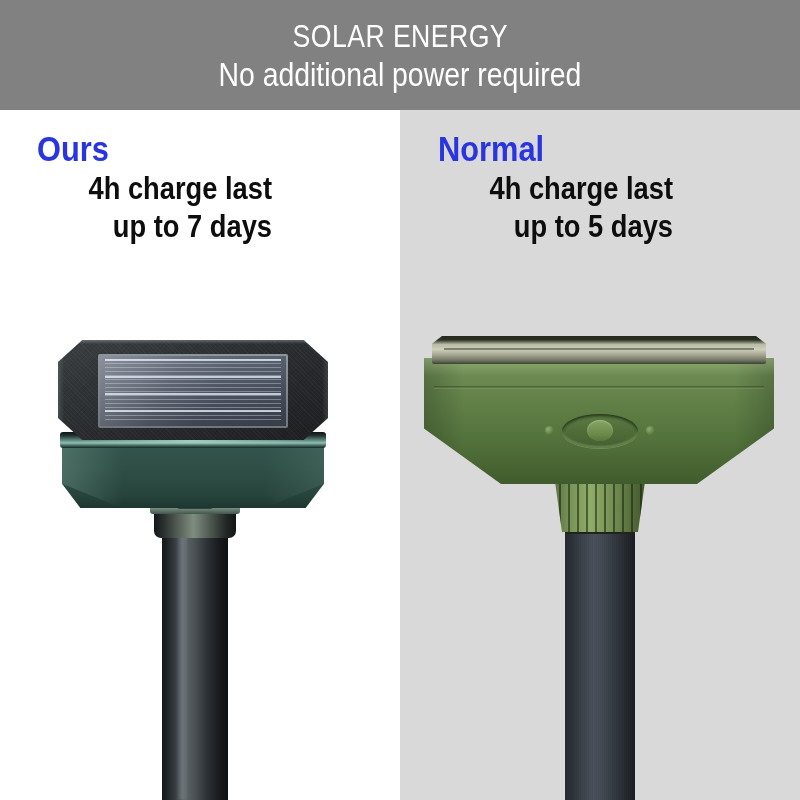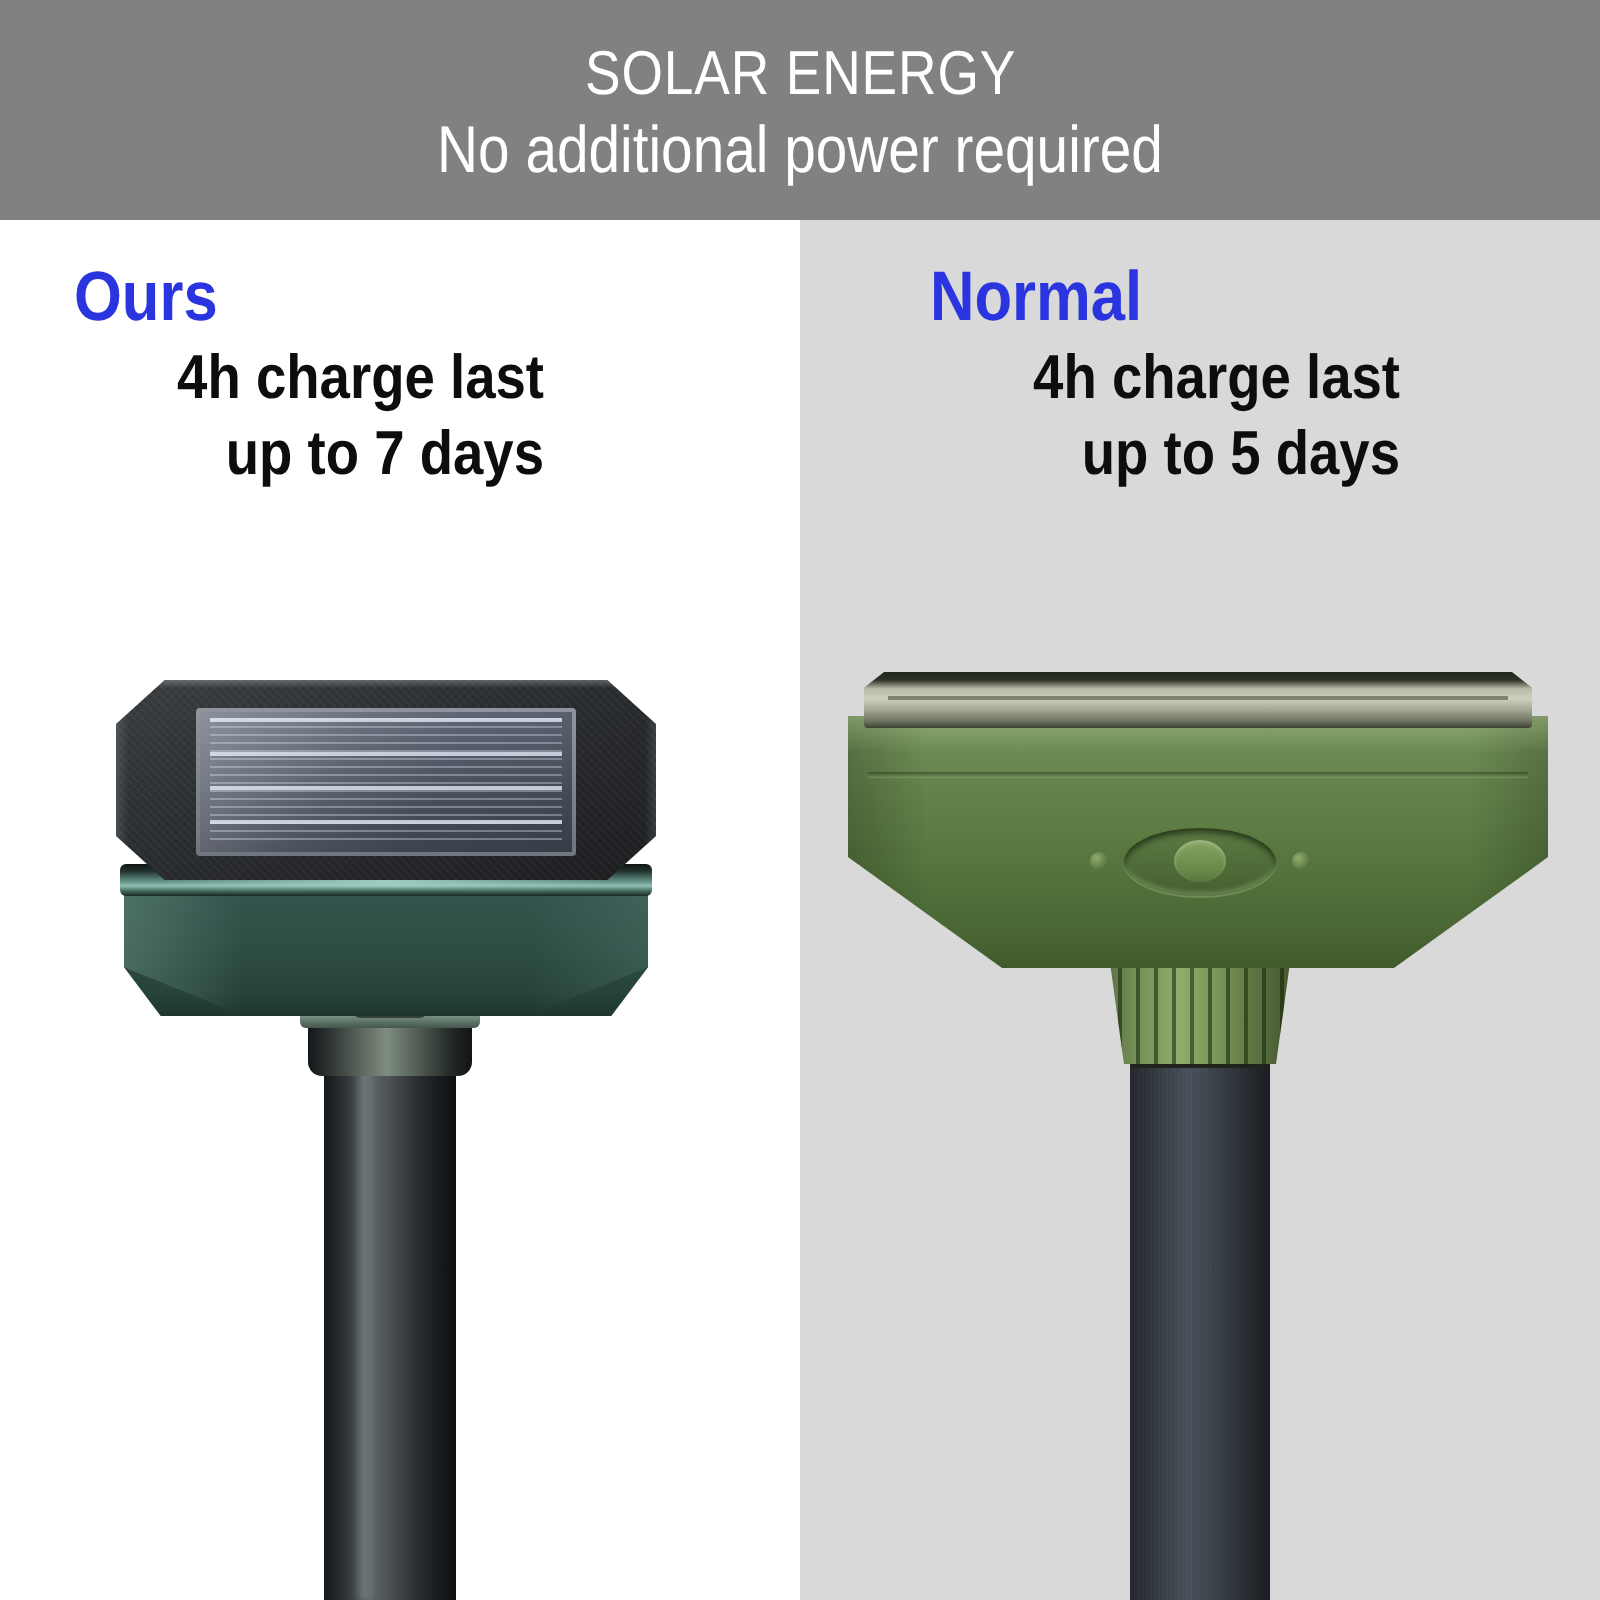--- a/index.html
+++ b/index.html
@@ -72,21 +72,21 @@
   .panel-right { left: 400px; width: 400px; background: #d9d9d9; }
 
   
   .txt-block {
     position: absolute;
     top: 18px;
     width: 272px;
     text-align: right;
   }
   .panel-left  .txt-block { left: 0px; }
-  .panel-right .txt-block { left: 28px; }
+  .panel-right .txt-block { left: 1px; }
 
   .brand-label {
     color: #2a35e0;
     font-size: 35px;
     line-height: 42px;
     font-weight: 700;
     transform: scaleX(0.88);
     transform-origin: left center;
     text-align: left;
     padding-left: 42px;

